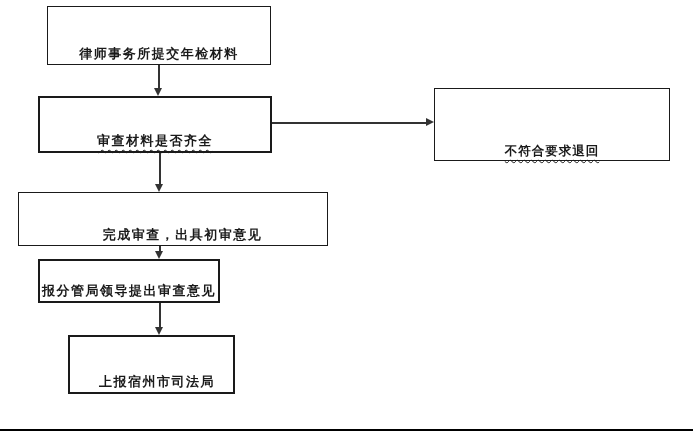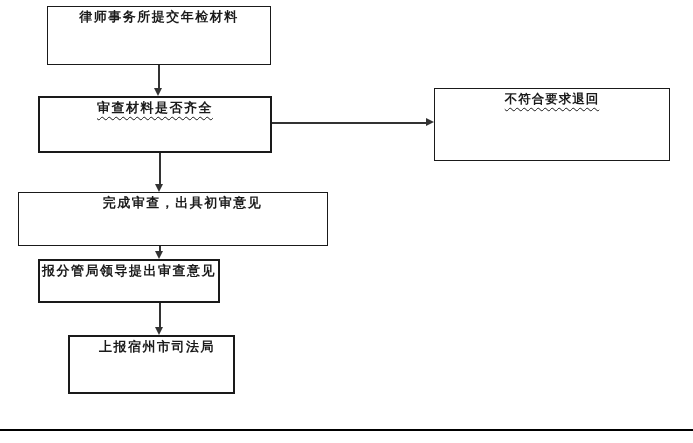--- a/index.html
+++ b/index.html
@@ -16,21 +16,21 @@
     font-family: "DejaVu Sans", sans-serif;
   }
   .node {
     position: absolute;
     background: #ffffff;
     border: 2px solid #1a1a1a;
     box-sizing: border-box;
     display: flex;
     flex-direction: column;
     align-items: center;
-    justify-content: flex-start;
+    justify-content: flex-end;
     text-align: center;
   }
   .node-label {
     color: #1a1a1a;
     font-size: 13px;
     font-weight: bold;
     letter-spacing: 1.5px;
     line-height: 1.55;
     white-space: nowrap;
   }

